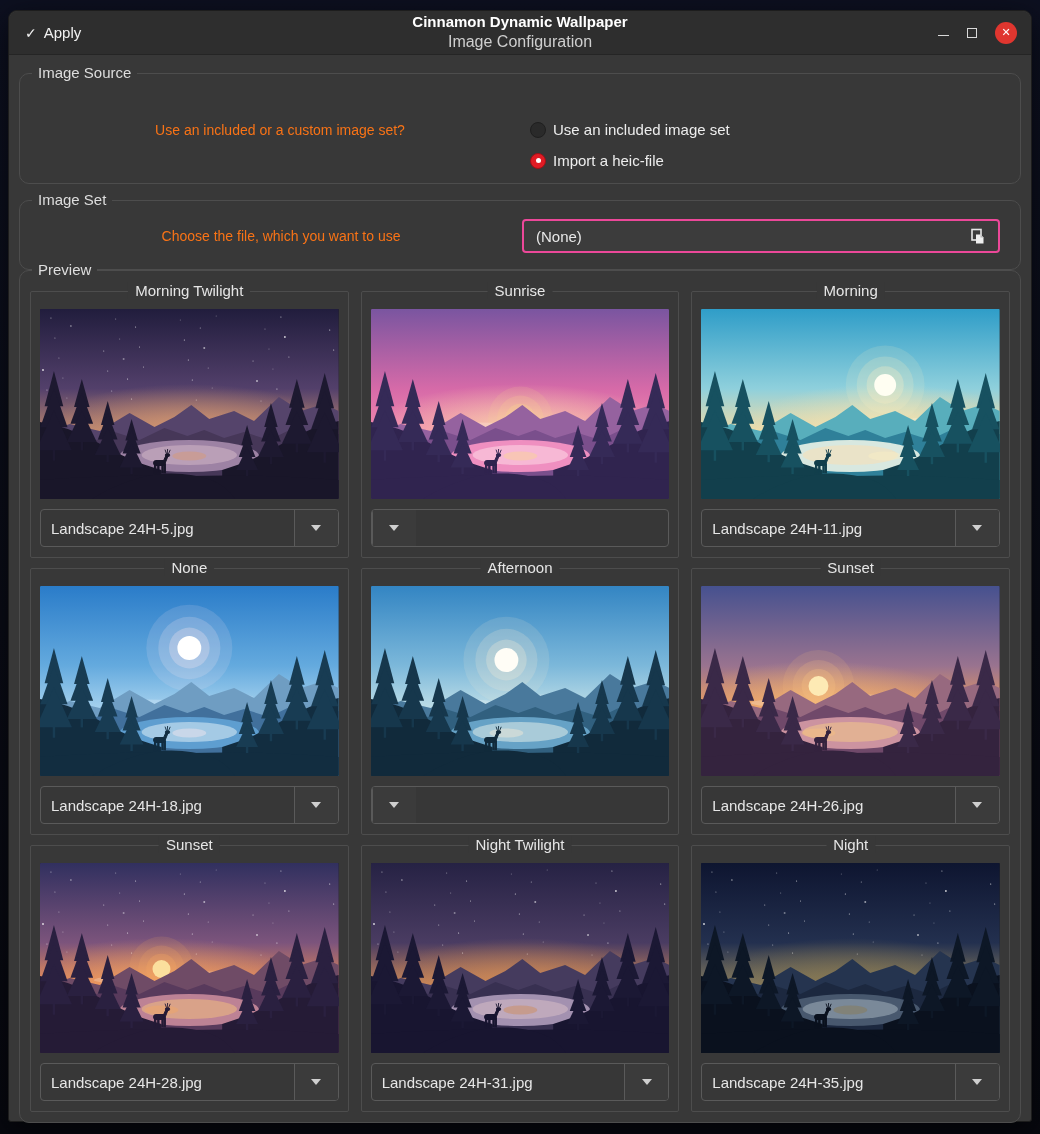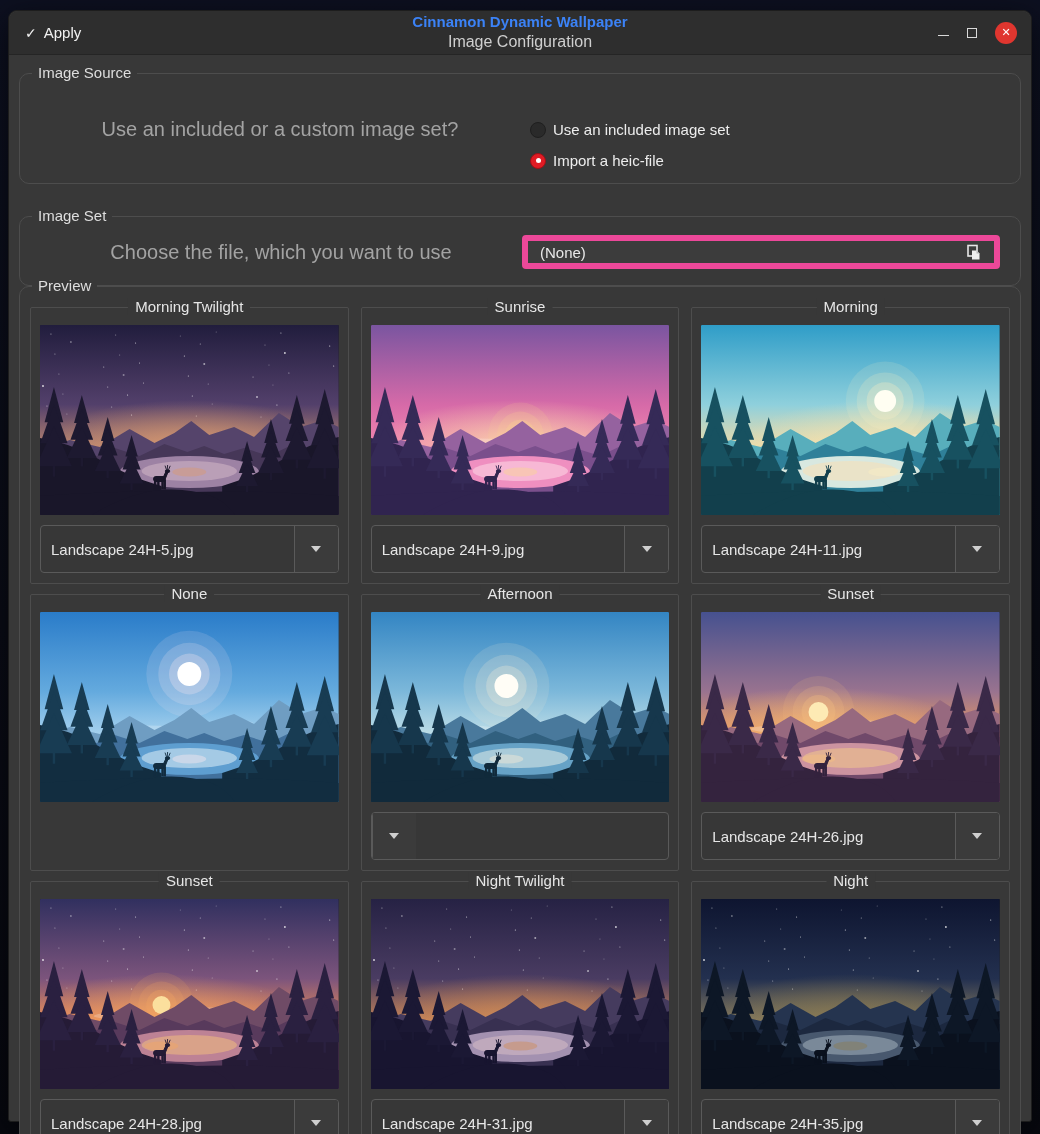--- a/index.html
+++ b/index.html
@@ -19,59 +19,59 @@
   
   .titlebar {
     height:44px; flex:0 0 44px; background:#2e2e2e;
     border-bottom:1px solid #252525; border-radius:9px 9px 0 0;
     display:grid; grid-template-columns:1fr auto 1fr; align-items:center;
     padding:0 10px;
   }
   .apply { display:flex; align-items:center; gap:7px; font-size:15px; color:#f1f1f1; cursor:default; padding:4px 6px; border-radius:4px; }
   .apply .chk { font-size:14px; }
   .titles { text-align:center; line-height:1.25; }
-  .title { font-size:15px; font-weight:bold; color:#3b82f6; }
+  .title { font-size:15px; font-weight:bold; color:#ffffff; }
   .subtitle { font-size:16px; color:#cfcfcf; }
   .controls { display:flex; justify-content:flex-end; align-items:center; gap:18px; padding-right:4px; }
   .btn-min { width:11px; height:11px; position:relative; }
   .btn-min::after { content:""; position:absolute; left:0; right:0; bottom:2px; height:1.5px; background:#d9d9d9; }
   .btn-max { width:10px; height:10px; border:1.5px solid #d9d9d9; }
   .btn-close { width:22px; height:22px; border-radius:50%; background:#e0362f; color:#fff; font-size:11px; font-weight:bold; display:flex; align-items:center; justify-content:center; }
   
   .content { flex:1; padding:6px 10px 10px; display:flex; flex-direction:column; }
   .frame { position:relative; border:1px solid #4d4d4d; border-radius:10px; background:#383838; }
   .frame-label {
     position:absolute; top:-10px; left:12px; background:#383838;
     padding:0 6px; font-size:15px; color:#dedede; white-space:nowrap;
   }
   
   .frame-source { margin-top:12px; padding:16px 20px 14px; }
   .row2 { display:flex; align-items:center; }
-  .q-col { flex:1 1 50%; text-align:center; font-size:20px; color:#a3a3a3; }
+  .q-col { flex:1 1 50%; text-align:center; font-size:14px; color:#f97316; }
   .r-col { flex:1 1 50%; display:flex; flex-direction:column; gap:14px; padding-left:10px;margin-top:31px; }
   .radio-row { display:flex; align-items:center; gap:7px; font-size:15px; color:#ededed; }
   .radio { width:16px; height:16px; border-radius:50%; background:#2a2a2a; border:1px solid #1f1f1f; position:relative; flex:0 0 16px; }
   .radio.sel { background:#e01b24; border-color:#9e1118; }
   .radio.sel::after { content:""; position:absolute; left:50%; top:50%; width:5px; height:5px; margin:-2.5px 0 0 -2.5px; border-radius:50%; background:#fff; }
   
-  .frame-set { margin-top:32px; padding:18px 20px 16px; }
+  .frame-set { margin-top:16px; padding:18px 20px 16px; }
   .file-btn {
-    flex:0 0 478px; height:34px; background:#3c3c3c; border:6px solid #ec4899;
+    flex:0 0 478px; height:34px; background:#3c3c3c; border:2px solid #ec4899;
     border-radius:4px; display:flex; align-items:center; padding:0 12px; gap:10px;
   }
   .file-btn .val { flex:1; font-size:15px; color:#e8e8e8; }
   
   .frame-preview { flex:1; padding:20px 10px 10px; }
   .grid { display:grid; grid-template-columns:repeat(3,1fr); gap:10px 12px; height:100%; }
   .card { position:relative; border:1px solid #4d4d4d; border-radius:2px; padding:17px 9px 10px; display:flex; flex-direction:column; }
   .card-title { position:absolute; top:-10px; left:50%; transform:translateX(-50%); background:#383838; padding:0 7px; font-size:15px; color:#e6e6e6; white-space:nowrap; }
   .shot { width:100%; height:190px; overflow:hidden; border-radius:1px; background:#222; flex:0 0 190px; }
   .shot svg { display:block; width:100%; height:100%; }
   .combo {
-    margin-top:10px; height:48px; background:#373737; border:1px solid #5a5a5a;
+    margin-top:10px; height:38px; background:#373737; border:1px solid #5a5a5a;
     border-radius:4px; display:flex; align-items:stretch; overflow:hidden;
   }
   .combo .cval { flex:1; display:flex; align-items:center; padding:0 10px; font-size:15px; color:#e6e6e6; white-space:nowrap; overflow:hidden; }
   .combo .carr { flex:0 0 44px; border-left:1px solid #5a5a5a; display:flex; align-items:center; justify-content:center; background:#3b3b3b; }
   .tri { width:0; height:0; border-left:5px solid transparent; border-right:5px solid transparent; border-top:6px solid #cfcfcf; }
 </style>
 </head>
 <body>
 
 <div class="window">
@@ -355,21 +355,20 @@
                   <rect x="118.2" y="155" width="1.4" height="9"></rect>
     <rect x="122.4" y="155" width="1.4" height="9"></rect>
                   <rect x="124.6" y="155" width="1.4" height="9"></rect>
     <polygon points="123.5,153 126.5,146.5 128.8,146.5 126,153.5"></polygon>
     <rect x="126" y="144.8" width="4.2" height="2.6" rx="1"></rect>
     <path d="M127,144.6 L125.6,140.6 M127.8,144.6 L128.2,140 M129.2,144.6 L130.8,140.8" fill="none" stroke-width="0.9"></path>
                 </g>
               </svg>
             </div>
     <div class="combo">
-      <span class="cval">Landscape 24H-9.jpg</span>
       <span class="carr">
         <span class="tri"></span>
       </span>
     </div>
   </div>
 
   <div class="card">
     <span class="card-title">Morning</span>
     <div class="shot">
               <svg viewBox="0 0 300 190" preserveAspectRatio="none">
@@ -551,20 +550,26 @@
     <rect x="115" y="155" width="1.4" height="9"></rect>
                   <rect x="118.2" y="155" width="1.4" height="9"></rect>
     <rect x="122.4" y="155" width="1.4" height="9"></rect>
                   <rect x="124.6" y="155" width="1.4" height="9"></rect>
     <polygon points="123.5,153 126.5,146.5 128.8,146.5 126,153.5"></polygon>
     <rect x="126" y="144.8" width="4.2" height="2.6" rx="1"></rect>
     <path d="M127,144.6 L125.6,140.6 M127.8,144.6 L128.2,140 M129.2,144.6 L130.8,140.8" fill="none" stroke-width="0.9"></path>
                 </g>
               </svg>
             </div>
+    <div class="combo">
+      <span class="cval">Landscape 24H-18.jpg</span>
+      <span class="carr">
+        <span class="tri"></span>
+      </span>
+    </div>
   </div>
 
   <div class="card">
     <span class="card-title">Afternoon</span>
     <div class="shot">
               <svg viewBox="0 0 300 190" preserveAspectRatio="none">
                 <defs>
                   <linearGradient id="g4sky" x1="0" y1="0" x2="0" y2="1">
       <stop offset="0" stop-color="#3385c3"></stop>
                     <stop offset="0.42" stop-color="#7cb8da"></stop>

